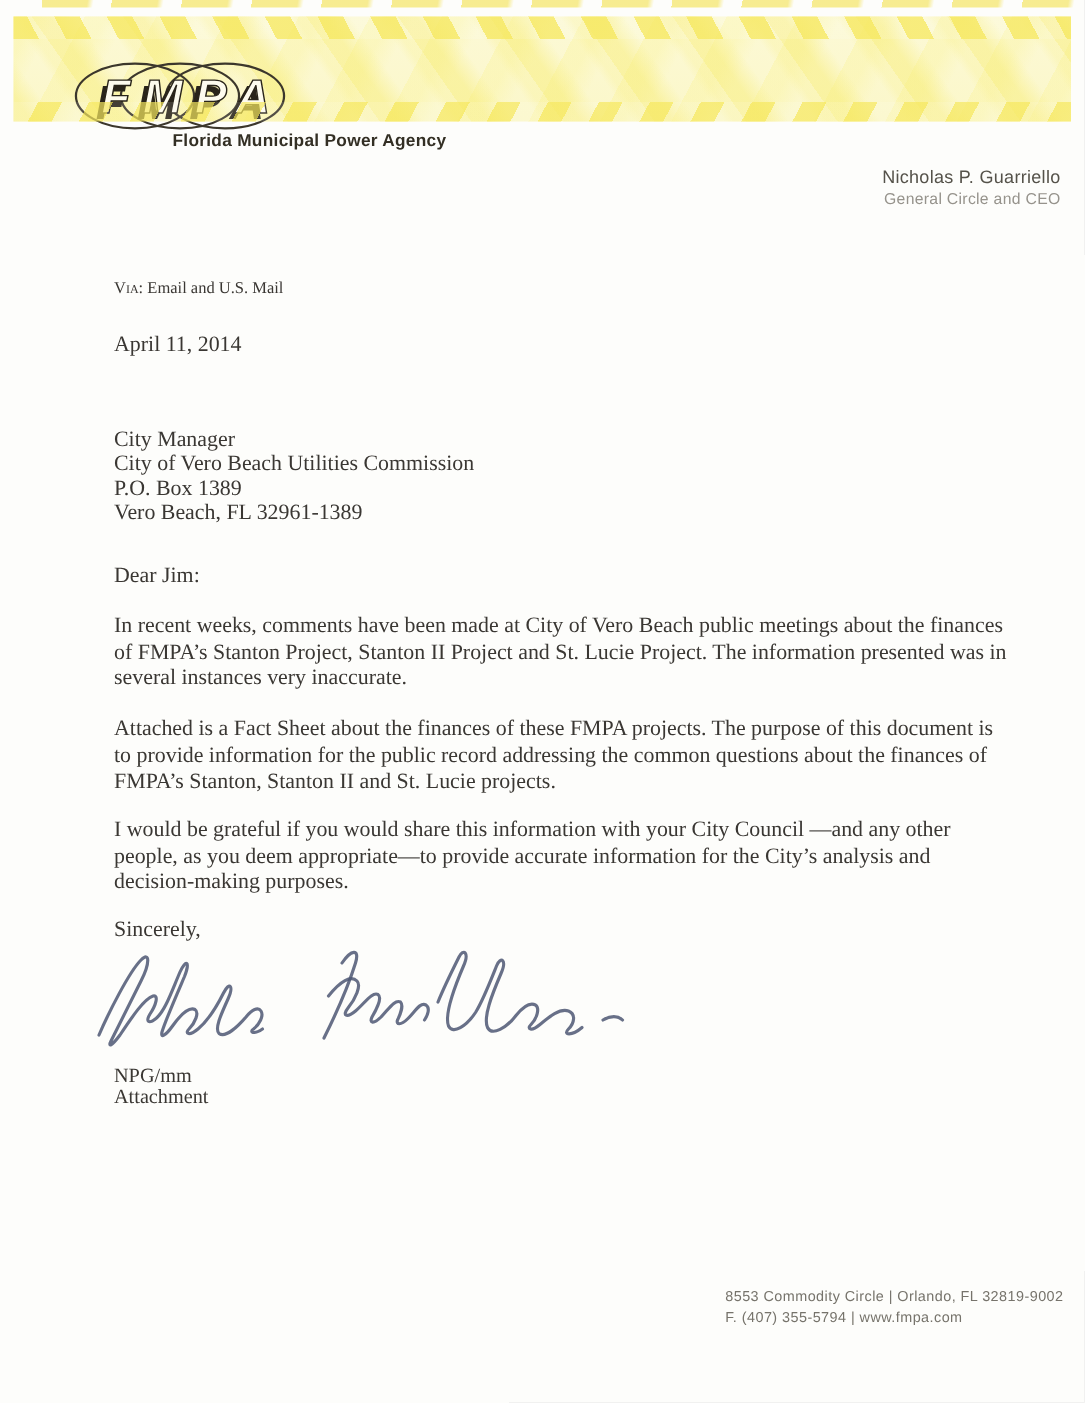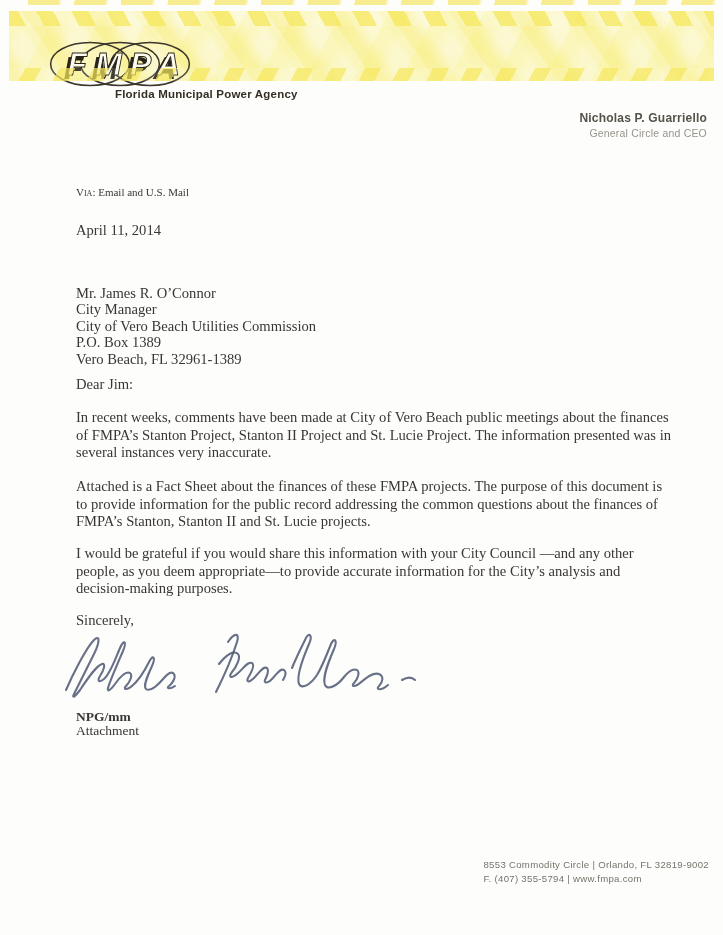--- a/index.html
+++ b/index.html
@@ -36,36 +36,36 @@
   .logo{position:absolute;top:24px;left:36px;width:150px;height:58px;}
   .agency{
     position:absolute;top:77px;left:106px;
     font-family:"Liberation Sans", sans-serif;
     font-weight:bold;font-size:11.5px;letter-spacing:.2px;color:#332f24;
   }
   .sender{
     position:absolute;top:111px;right:16px;text-align:right;
     font-family:"Liberation Sans", sans-serif;
   }
-  .sender-name{font-size:12px;font-weight:bold;color:#55524a;letter-spacing:.2px;}
+  .sender-name{font-size:12px;font-weight:normal;color:#55524a;letter-spacing:.2px;}
   .sender-title{font-size:10.5px;color:#96938c;margin-top:2px;letter-spacing:.2px;}
   
   .abs{position:absolute;left:76px;}
   .via{top:186px;font-size:11px;}
   .sc{font-variant:small-caps;}
   .date{top:222px;font-size:14.6px;}
   .recipient{top:285px;font-size:14.6px;line-height:16.4px;}
   .salutation{top:376px;font-size:14.6px;}
   .para{width:600px;font-size:14.6px;line-height:17.7px;}
   .p1{top:409px;}
   .p2{top:478px;}
   .p3{top:545px;}
   .closing{top:612px;font-size:14.6px;}
   .signature{position:absolute;top:628px;left:56px;}
-  .initials{top:709px;font-size:13.5px;line-height:15px;font-weight:bold;}
+  .initials{top:709px;font-size:13.5px;line-height:15px;}
   .attachment{top:723px;font-size:13.5px;}
   
   .footer{
     position:absolute;top:858px;right:14px;
     font-family:"Liberation Sans", sans-serif;
     font-size:9.6px;line-height:13.6px;color:#76736b;letter-spacing:.3px;
     text-align:left;
   }
 </style>
 </head>
@@ -91,21 +91,20 @@
   <div class="sender">
     <div class="sender-name">Nicholas P. Guarriello</div>
     <div class="sender-title">General Circle and CEO</div>
   </div>
 
   <div class="abs via"><span class="sc">Via:</span><span> Email and U.S. Mail</span></div>
 
   <div class="abs date">April 11, 2014</div>
 
   <div class="abs recipient">
-    <div>Mr. James R. O’Connor</div>
     <div>City Manager</div>
     <div>City of Vero Beach Utilities Commission</div>
     <div>P.O. Box 1389</div>
     <div>Vero Beach, FL 32961-1389</div>
   </div>
 
   <div class="abs salutation">Dear Jim:</div>
 
   <div class="abs para p1">In recent weeks, comments have been made at City of Vero Beach public meetings about the finances of FMPA’s Stanton Project, Stanton II Project and St. Lucie Project. The information presented was in several instances very inaccurate.</div>
   <div class="abs para p2">Attached is a Fact Sheet about the finances of these FMPA projects. The purpose of this document is to provide information for the public record addressing the common questions about the finances of FMPA’s Stanton, Stanton II and St. Lucie projects.</div>

